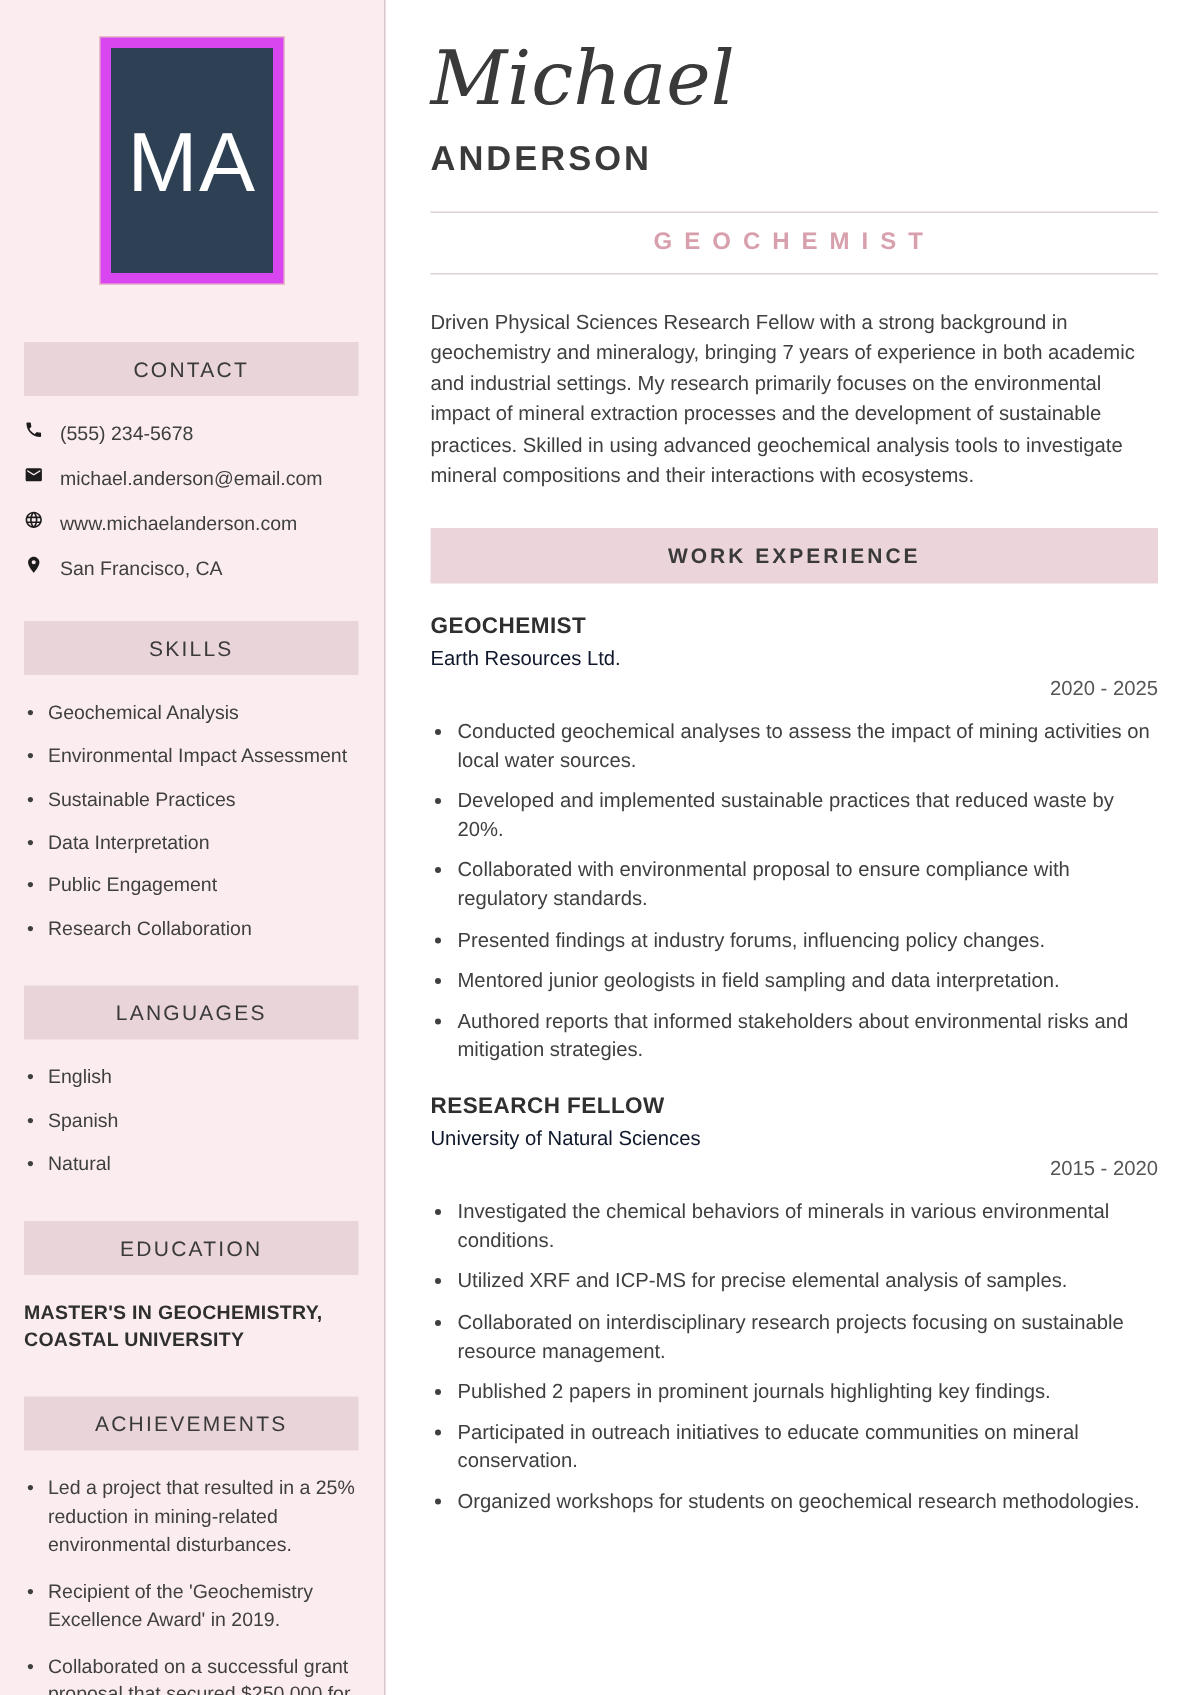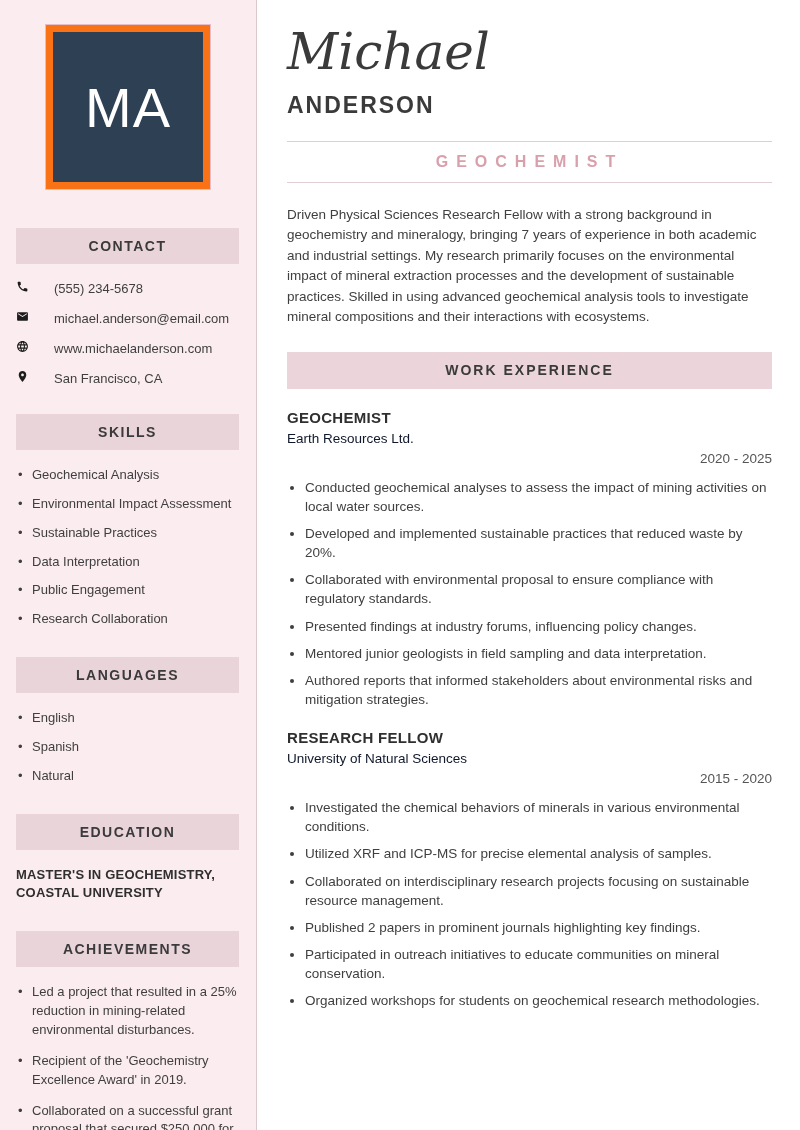--- a/index.html
+++ b/index.html
@@ -13,40 +13,40 @@
 
   
   .sidebar {
     width:257px; min-height:1130px;
     background:#fbecef;
     border-right:1px solid #d9c9cc;
     padding:24px 0 30px 0;
     flex-shrink:0;
   }
   .avatar-frame {
-    width:166px; margin:0 auto 38px auto;
-    background:#f97316; border:1px solid #e7bcc6;
+    width:124px; margin:0 auto 38px auto;
+    background:#d946ef; border:1px solid #e7bcc6;
     padding:7px;
   }
   .avatar-inner {
     background:#2e4154; height:150px;
     display:flex; align-items:center; justify-content:center;
   }
   .avatar-initials {
     color:#ffffff; font-size:56px; font-weight:400; letter-spacing:1px;
   }
   .side-header {
     width:223px; margin:28px 0 0 16px; height:36px; line-height:36px;
     background:#e9d4da; text-align:center;
-    font-size:14px; font-weight:bold; letter-spacing:1.5px; color:#3a3a3a;
+    font-size:14px; font-weight:normal; letter-spacing:1.5px; color:#3a3a3a;
   }
   .side-header.first { margin-top:0; }
   .contact-list { list-style:none; margin:16px 16px 0 16px; }
   .contact-item {
-    display:flex; align-items:center; gap:25px;
+    display:flex; align-items:center; gap:11px;
     font-size:13px; color:#3f3f3f; margin-bottom:14px;
   }
   .contact-item svg { flex-shrink:0; }
   .side-list { list-style:none; margin:16px 16px 0 18px; }
   .side-list li {
     position:relative; padding-left:14px;
     font-size:13px; line-height:1.45; color:#3f3f3f; margin-bottom:10px;
   }
   .side-list li::before { content:"•"; position:absolute; left:0; color:#3f3f3f; }
   .edu-block { margin:16px 16px 0 16px; }

